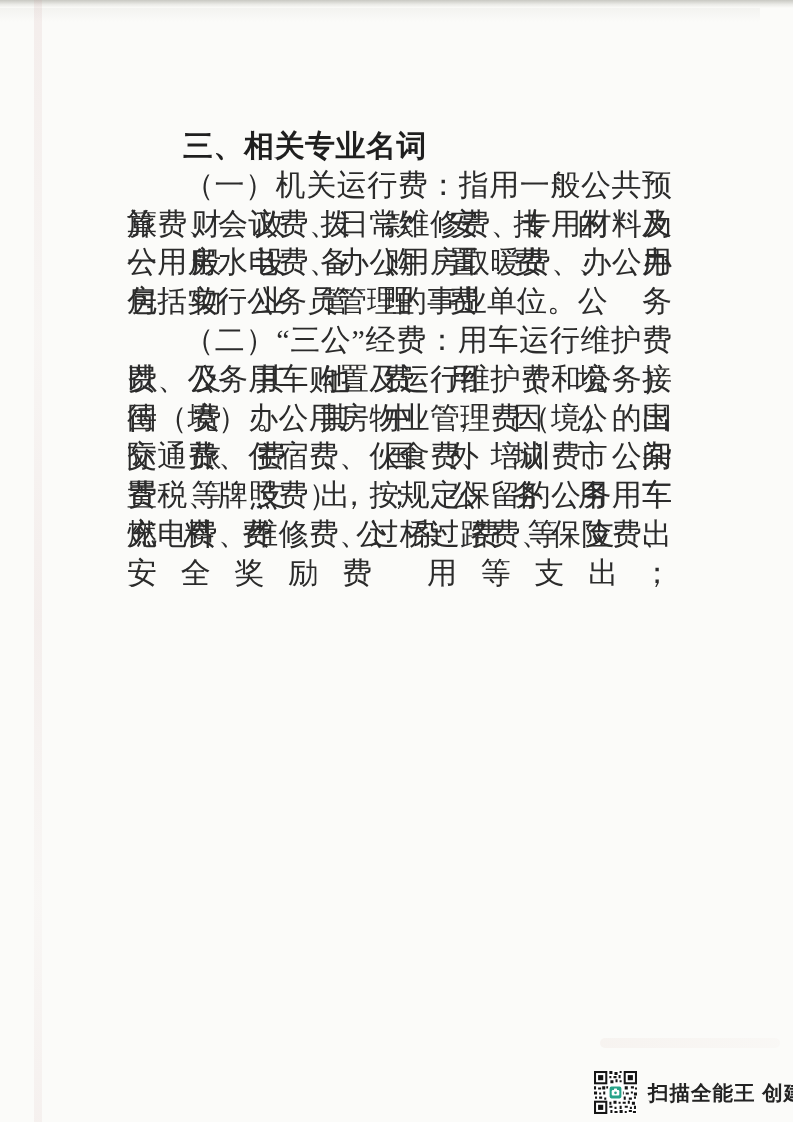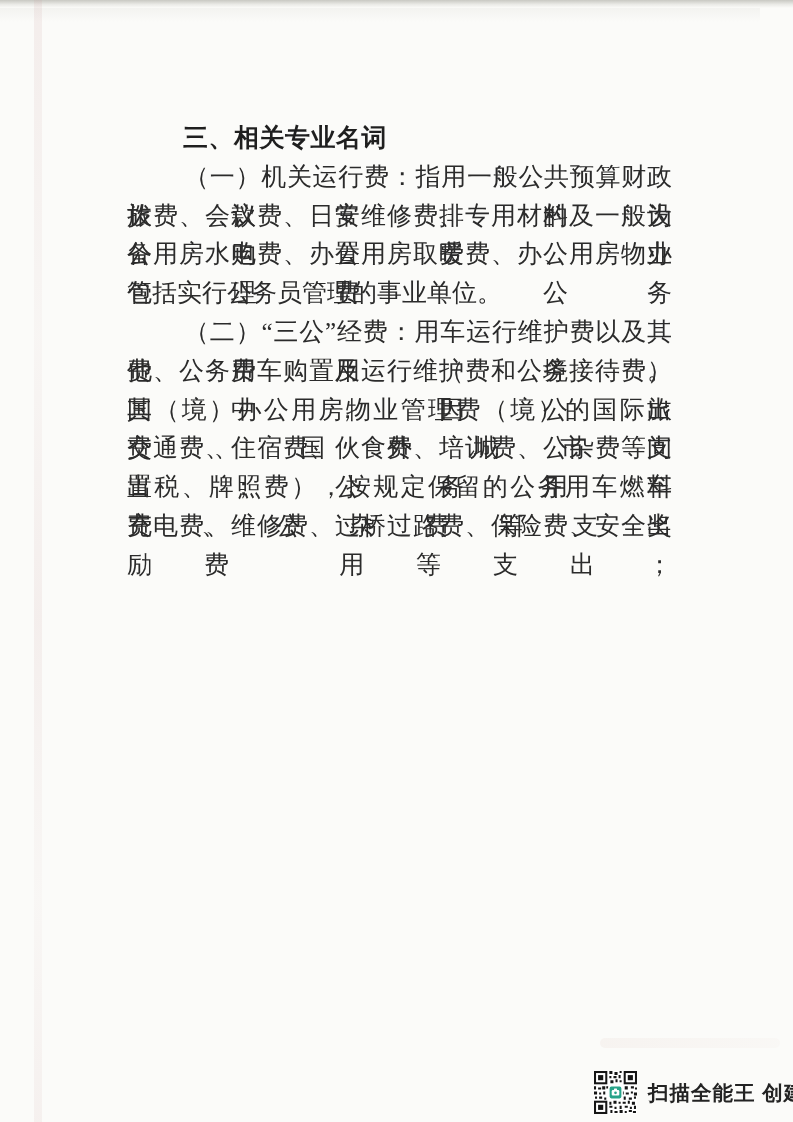--- a/index.html
+++ b/index.html
@@ -32,23 +32,23 @@
       rgba(210,180,180,0.06) 80%,
       rgba(205,165,165,0.12) 100%);
   }
   .scan-smudge-br {
     position:absolute; top:1038px; left:600px; width:180px; height:10px;
     background:linear-gradient(90deg, rgba(215,185,175,0.12), rgba(215,185,175,0.05));
     border-radius:5px;
   }
   
   .textblock {
-    position:absolute; left:127px; top:119px; width:545px;
+    position:absolute; left:127px; top:127px; width:545px;
     color:#2b2b2b;
-    font-size:25px;
+    font-size:30px;
     line-height:38.8px;
   }
   .doc-title {
     height:38.8px;
     font-weight:700;
     color:#1f1f1f;
     text-indent:56px;
     letter-spacing:0.5px;
     white-space:nowrap;
   }

